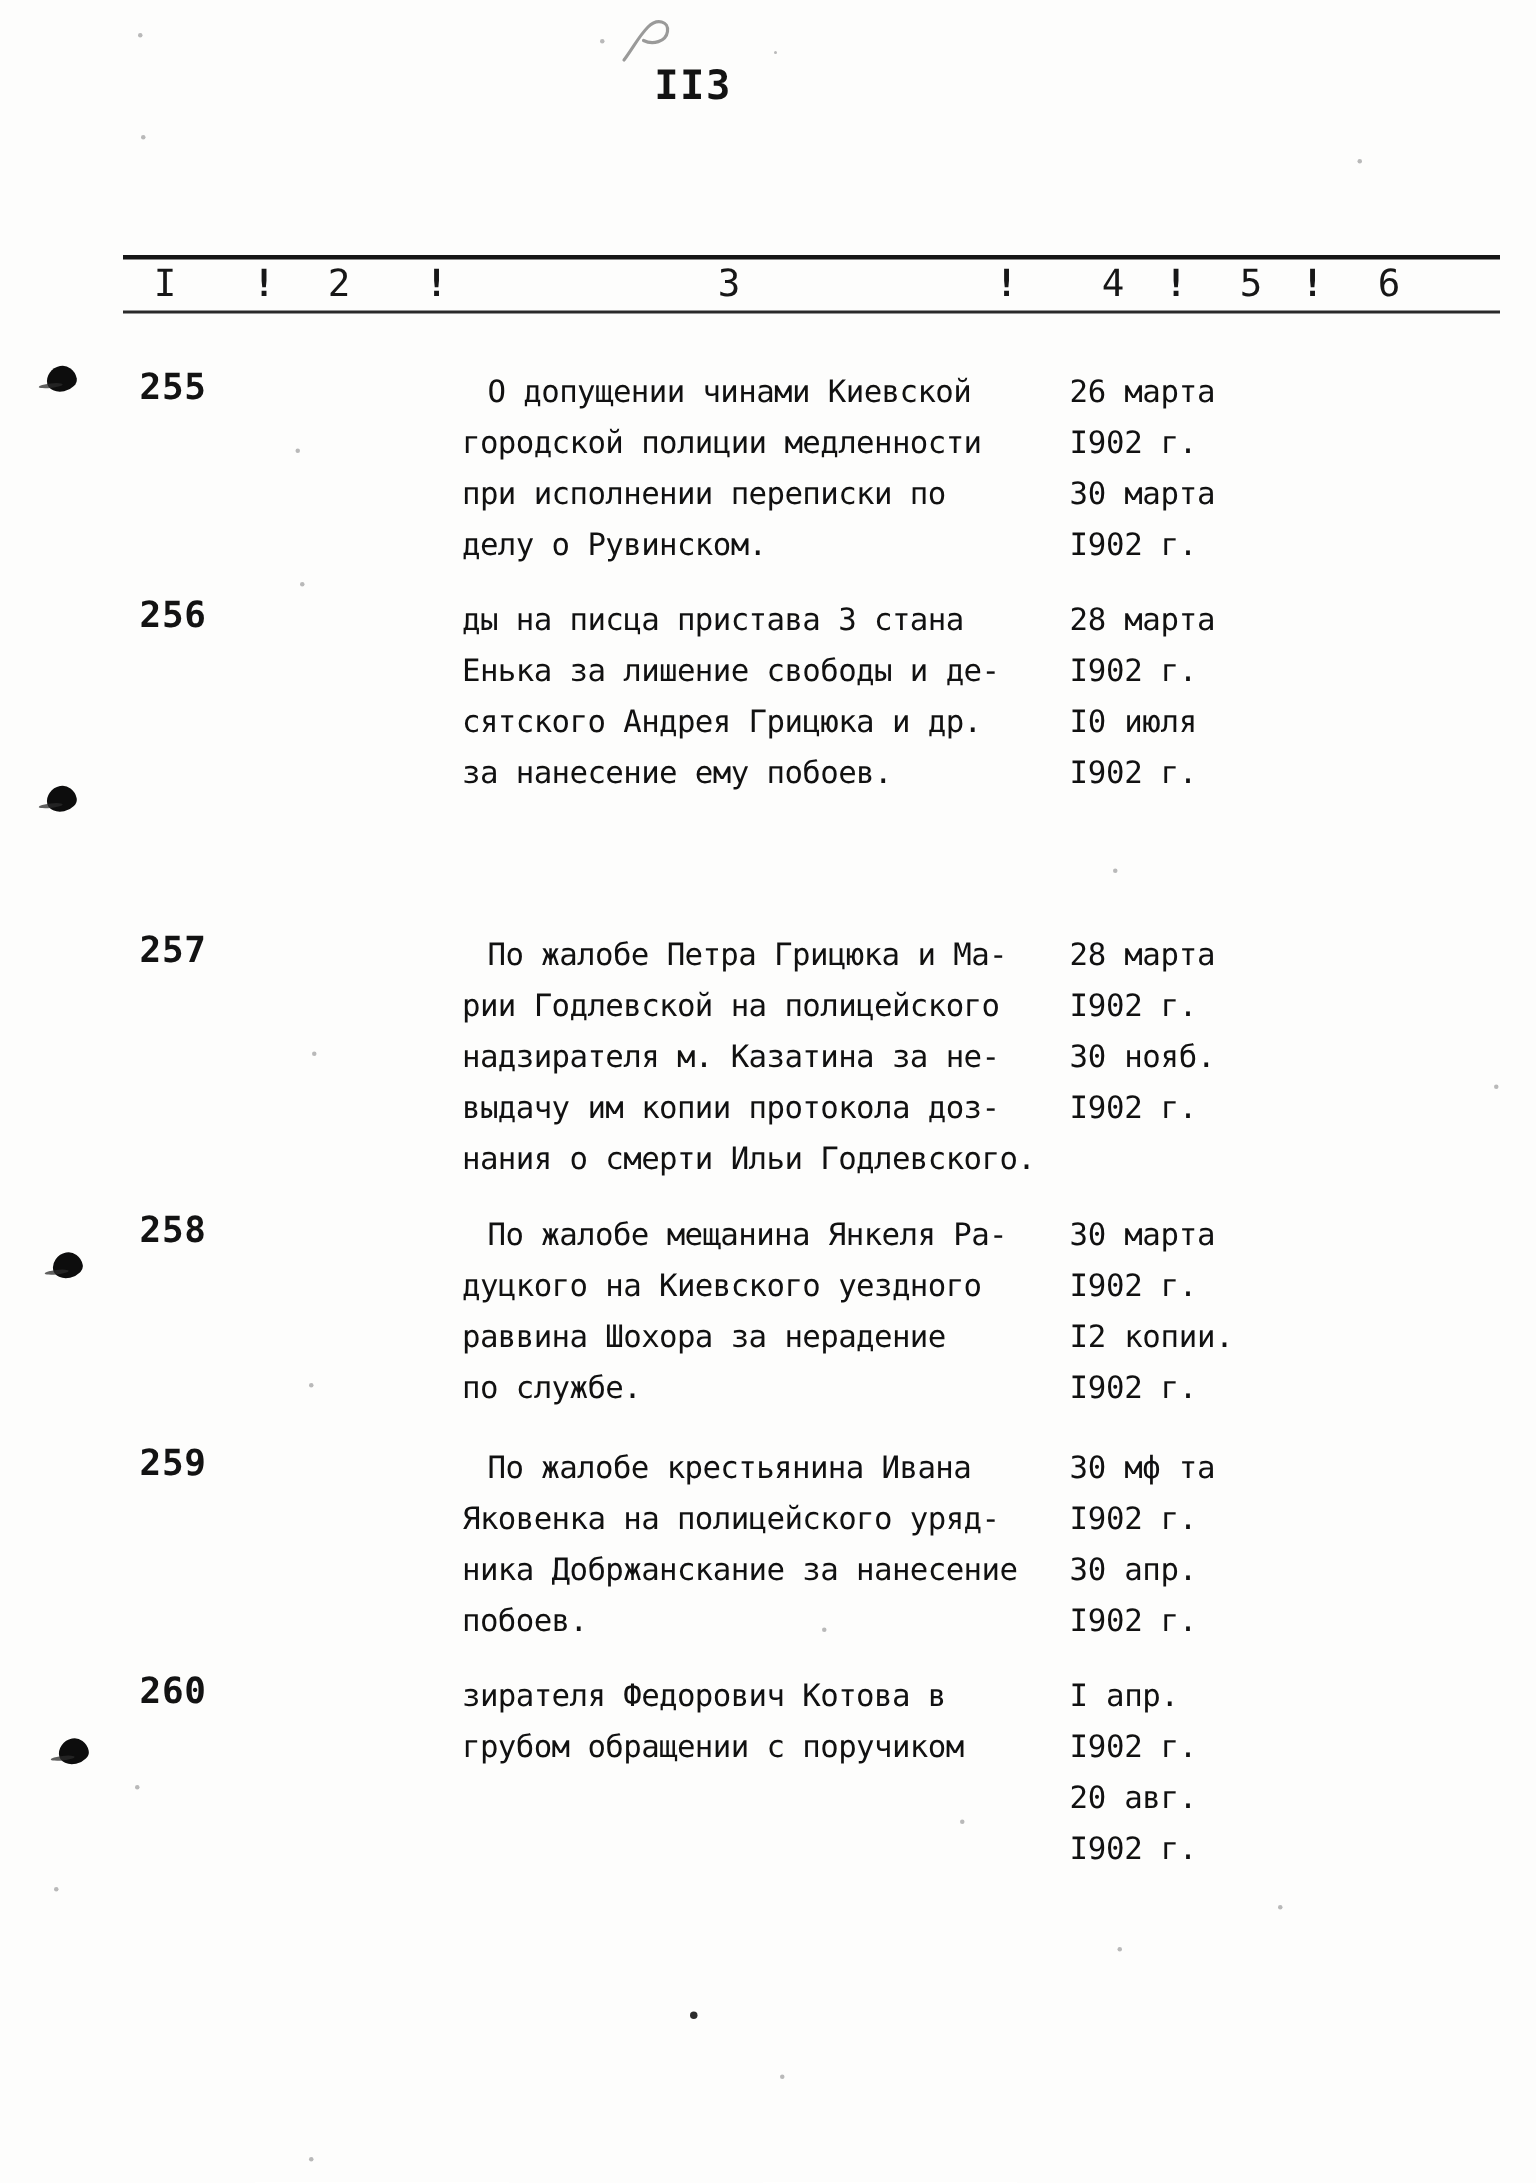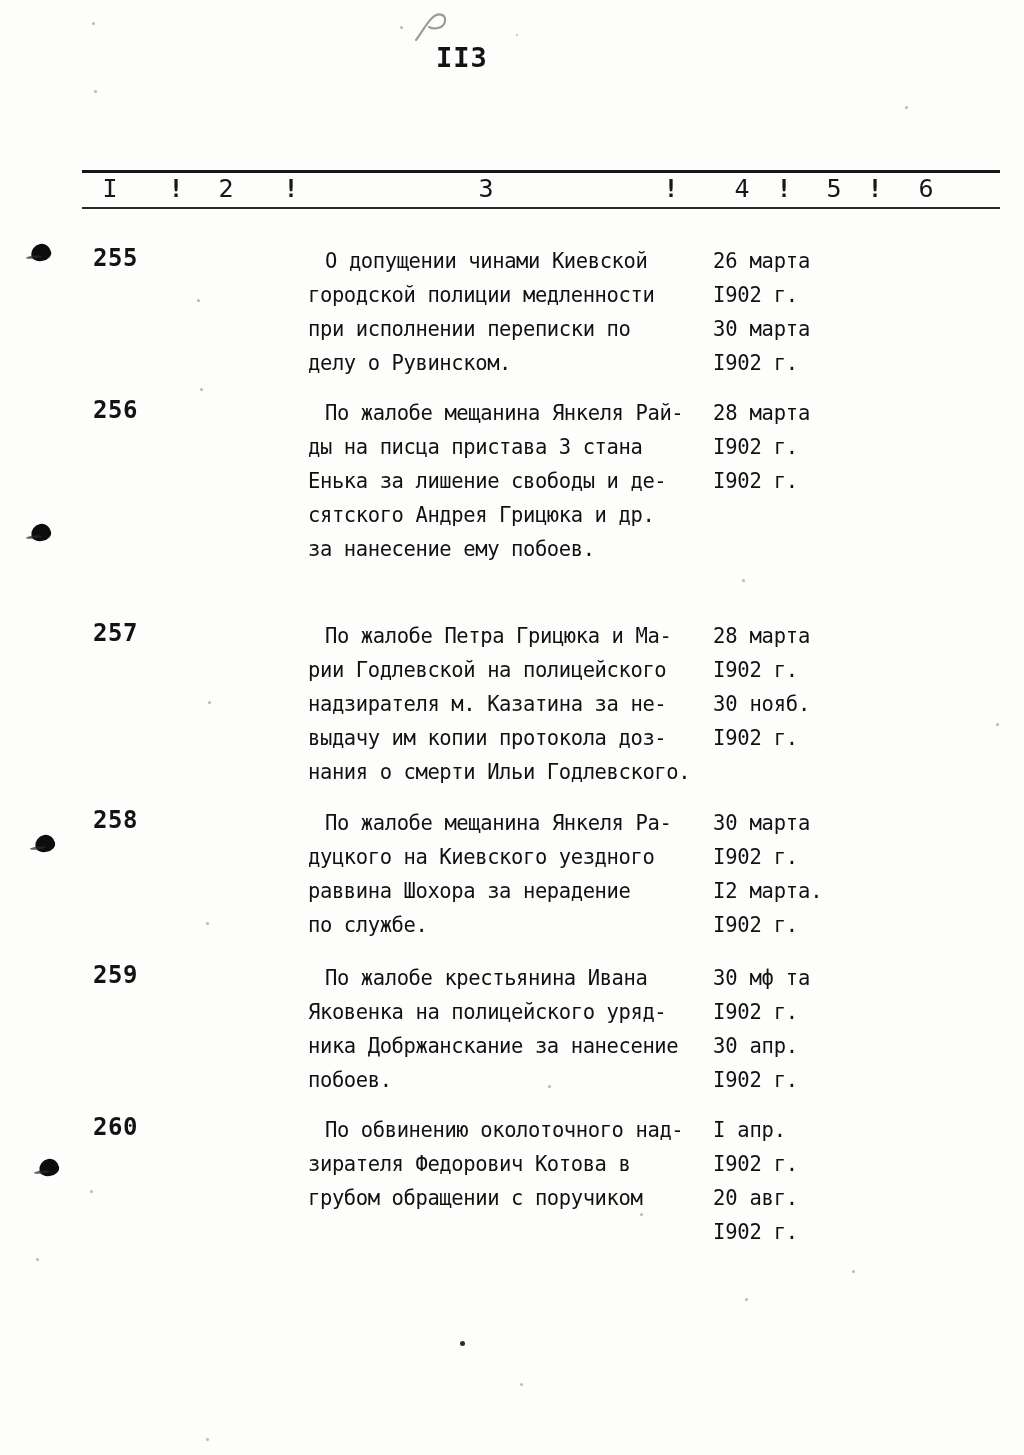--- a/index.html
+++ b/index.html
@@ -190,29 +190,29 @@
       <div class="dline">26 марта</div>
       <div class="dline">I902 г.</div>
       <div class="dline">30 марта</div>
       <div class="dline">I902 г.</div>
     </div>
   </div>
 
   <div class="entry" style="top:396px;">
     <div class="entry-no">256</div>
     <div class="body-col">
-      <div class="tline indent">По жалобе мещанина Янкеля Рай-</div>
       <div class="tline">ды на писца пристава 3 стана</div>
       <div class="tline">Енька за лишение свободы и де-</div>
       <div class="tline">сятского Андрея Грицюка и др.</div>
       <div class="tline">за нанесение ему побоев.</div>
     </div>
     <div class="date-col">
       <div class="dline">28 марта</div>
       <div class="dline">I902 г.</div>
+      <div class="dline">I0 июля</div>
       <div class="dline">I902 г.</div>
     </div>
   </div>
 
   <div class="entry" style="top:619px;">
     <div class="entry-no">257</div>
     <div class="body-col">
       <div class="tline indent">По жалобе Петра Грицюка и Ма-</div>
       <div class="tline">рии Годлевской на полицейского</div>
       <div class="tline">надзирателя м. Казатина за не-</div>
@@ -231,21 +231,21 @@
     <div class="entry-no">258</div>
     <div class="body-col">
       <div class="tline indent">По жалобе мещанина Янкеля Ра-</div>
       <div class="tline">дуцкого на Киевского уездного</div>
       <div class="tline">раввина Шохора за нерадение</div>
       <div class="tline">по службе.</div>
     </div>
     <div class="date-col">
       <div class="dline">30 марта</div>
       <div class="dline">I902 г.</div>
-      <div class="dline">I2 марта.</div>
+      <div class="dline">I2 копии.</div>
       <div class="dline">I902 г.</div>
     </div>
   </div>
 
   <div class="entry" style="top:961px;">
     <div class="entry-no">259</div>
     <div class="body-col">
       <div class="tline indent">По жалобе крестьянина Ивана</div>
       <div class="tline">Яковенка на полицейского уряд-</div>
       <div class="tline">ника Добржанскание за нанесение</div>
@@ -255,21 +255,20 @@
       <div class="dline">30 мф та</div>
       <div class="dline">I902 г.</div>
       <div class="dline">30 апр.</div>
       <div class="dline">I902 г.</div>
     </div>
   </div>
 
   <div class="entry" style="top:1113px;">
     <div class="entry-no">260</div>
     <div class="body-col">
-      <div class="tline indent">По обвинению околоточного над-</div>
       <div class="tline">зирателя Федорович Котова в</div>
       <div class="tline">грубом обращении с поручиком</div>
     </div>
     <div class="date-col">
       <div class="dline">I апр.</div>
       <div class="dline">I902 г.</div>
       <div class="dline">20 авг.</div>
       <div class="dline">I902 г.</div>
     </div>
   </div>

